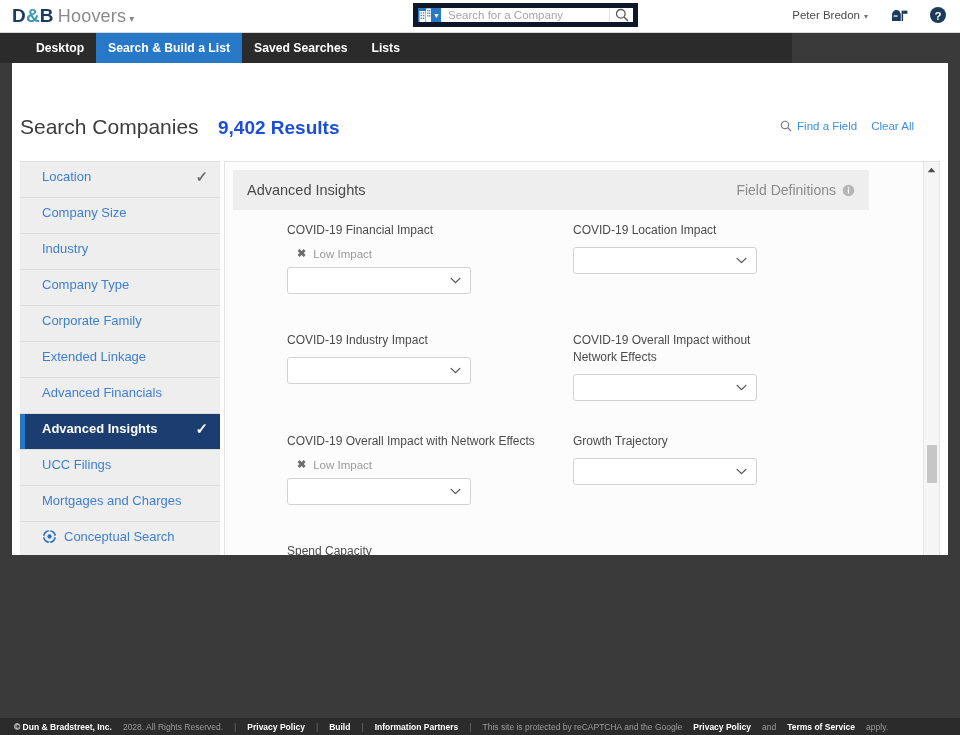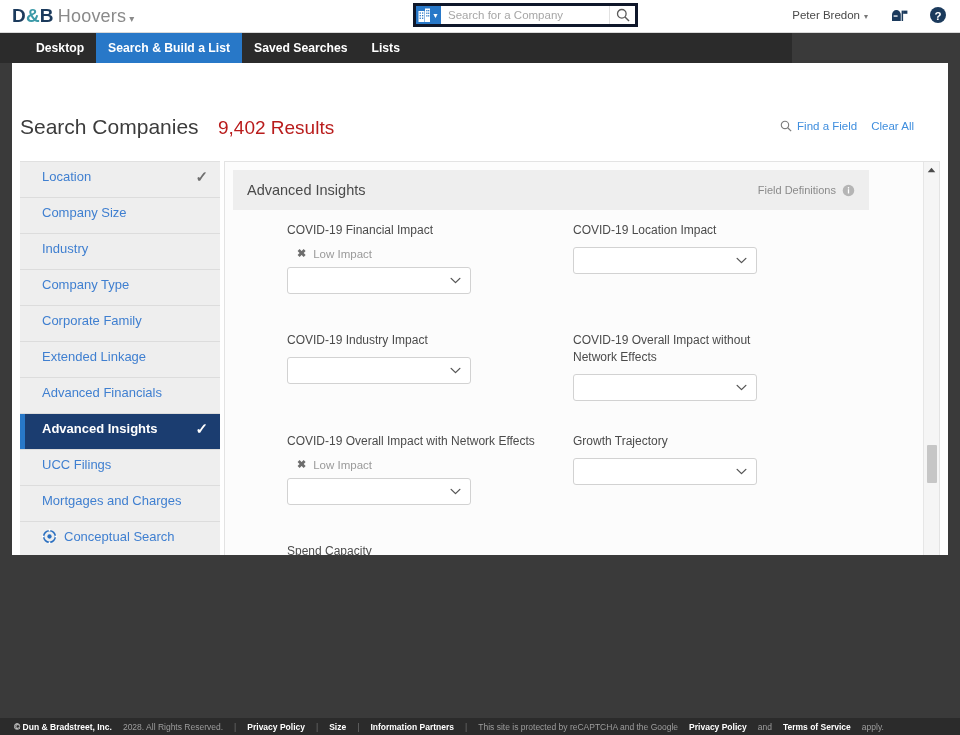--- a/index.html
+++ b/index.html
@@ -28,21 +28,21 @@
     font-size: 19px; letter-spacing: .2px; white-space: nowrap;
   }
   .logo .db { color: #1b3a5c; font-weight: 700; }
   .logo .amp { color: #3d9aa8; font-weight: 700; }
   .logo .hv { color: #8a8a8a; font-weight: 400; margin-left: 4px; font-size: 18px; }
   .logo .caret { color: #8a8a8a; font-size: 10px; margin-left: 3px; }
 
   .searchwrap {
     position: absolute; left: 413px; top: 3px;
     width: 225px; height: 24px; display: flex;
-    border: 3px solid #0f172a; background: #fff;
+    border: 5px solid #0f172a; background: #fff;
   }
   .search-type {
     width: 31px; background: #2878c8; display: flex;
     align-items: center; justify-content: center; gap: 1px;
   }
   .bldg { display: block; }
   .search-type .tcaret { color: #fff; font-size: 7px; }
   .search-input {
     flex: 1; border: none; outline: none; padding: 0 7px;
     font-size: 11.5px; color: #5b5b5b;
@@ -82,21 +82,21 @@
     width: 936px; height: 492px; background: #ffffff; overflow: hidden;
   }
 
   .page-head { position: absolute; left: 0; top: 52px; width: 936px; height: 40px; }
   .page-title {
     position: absolute; left: 8px; top: 0;
     font-size: 21px; color: #3c3c3c; font-weight: 400; white-space: nowrap;
   }
   .results-count {
     position: absolute; left: 206px; top: 2px;
-    font-size: 19px; color: #b91c1c; font-weight: 400; white-space: nowrap;
+    font-size: 19px; color: #1d4ed8; font-weight: 700; white-space: nowrap;
   }
   .head-links {
     position: absolute; right: 34px; top: 5px;
     display: flex; align-items: center; gap: 14px;
   }
   .head-link {
     font-size: 11.5px; color: #3f8ede; cursor: pointer; white-space: nowrap;
   }
   .find-field { display: flex; align-items: center; gap: 5px; }
 
@@ -133,21 +133,21 @@
   }
   .panel-head {
     position: absolute; left: 8px; top: 8px; width: 636px; height: 40px;
     background: #eeeeee; display: flex; align-items: center;
     padding: 0 14px;
   }
   .panel-title { font-size: 14.5px; color: #4a4a4a; }
   .panel-head-right {
     margin-left: auto; display: flex; align-items: center; gap: 6px;
   }
-  .field-defs { font-size: 11px; color: #8b8b8b; cursor: pointer; }
+  .field-defs { font-size: 14px; color: #8b8b8b; cursor: pointer; }
 
   .form { position: absolute; left: 8px; top: 60px; width: 660px; }
   .field { position: absolute; }
   .field-label {
     font-size: 12px; color: #4b4b4b; line-height: 17px;
     margin-bottom: 8px; max-width: 215px;
   }
   .chip {
     display: flex; align-items: center; gap: 7px;
     font-size: 11.5px; color: #9a9a9a; padding-left: 10px;
@@ -462,21 +462,21 @@
 
 </div>
 
 <div class="legal">
   <span class="lnk">© Dun &amp; Bradstreet, Inc.</span>
   <span class="sp"></span>
   <span class="dim">2028. All Rights Reserved.</span>
   <span class="sep">|</span>
   <span class="lnk">Privacy Policy</span>
   <span class="sep">|</span>
-  <span class="lnk">Size</span>
+  <span class="lnk">Build</span>
   <span class="sep">|</span>
   <span class="lnk">Information Partners</span>
   <span class="sep">|</span>
   <span class="dim">This site is protected by reCAPTCHA and the Google</span>
   <span class="sp"></span>
   <span class="lnk">Privacy Policy</span>
   <span class="sp"></span>
   <span class="dim">and</span>
   <span class="sp"></span>
   <span class="lnk">Terms of Service</span>

